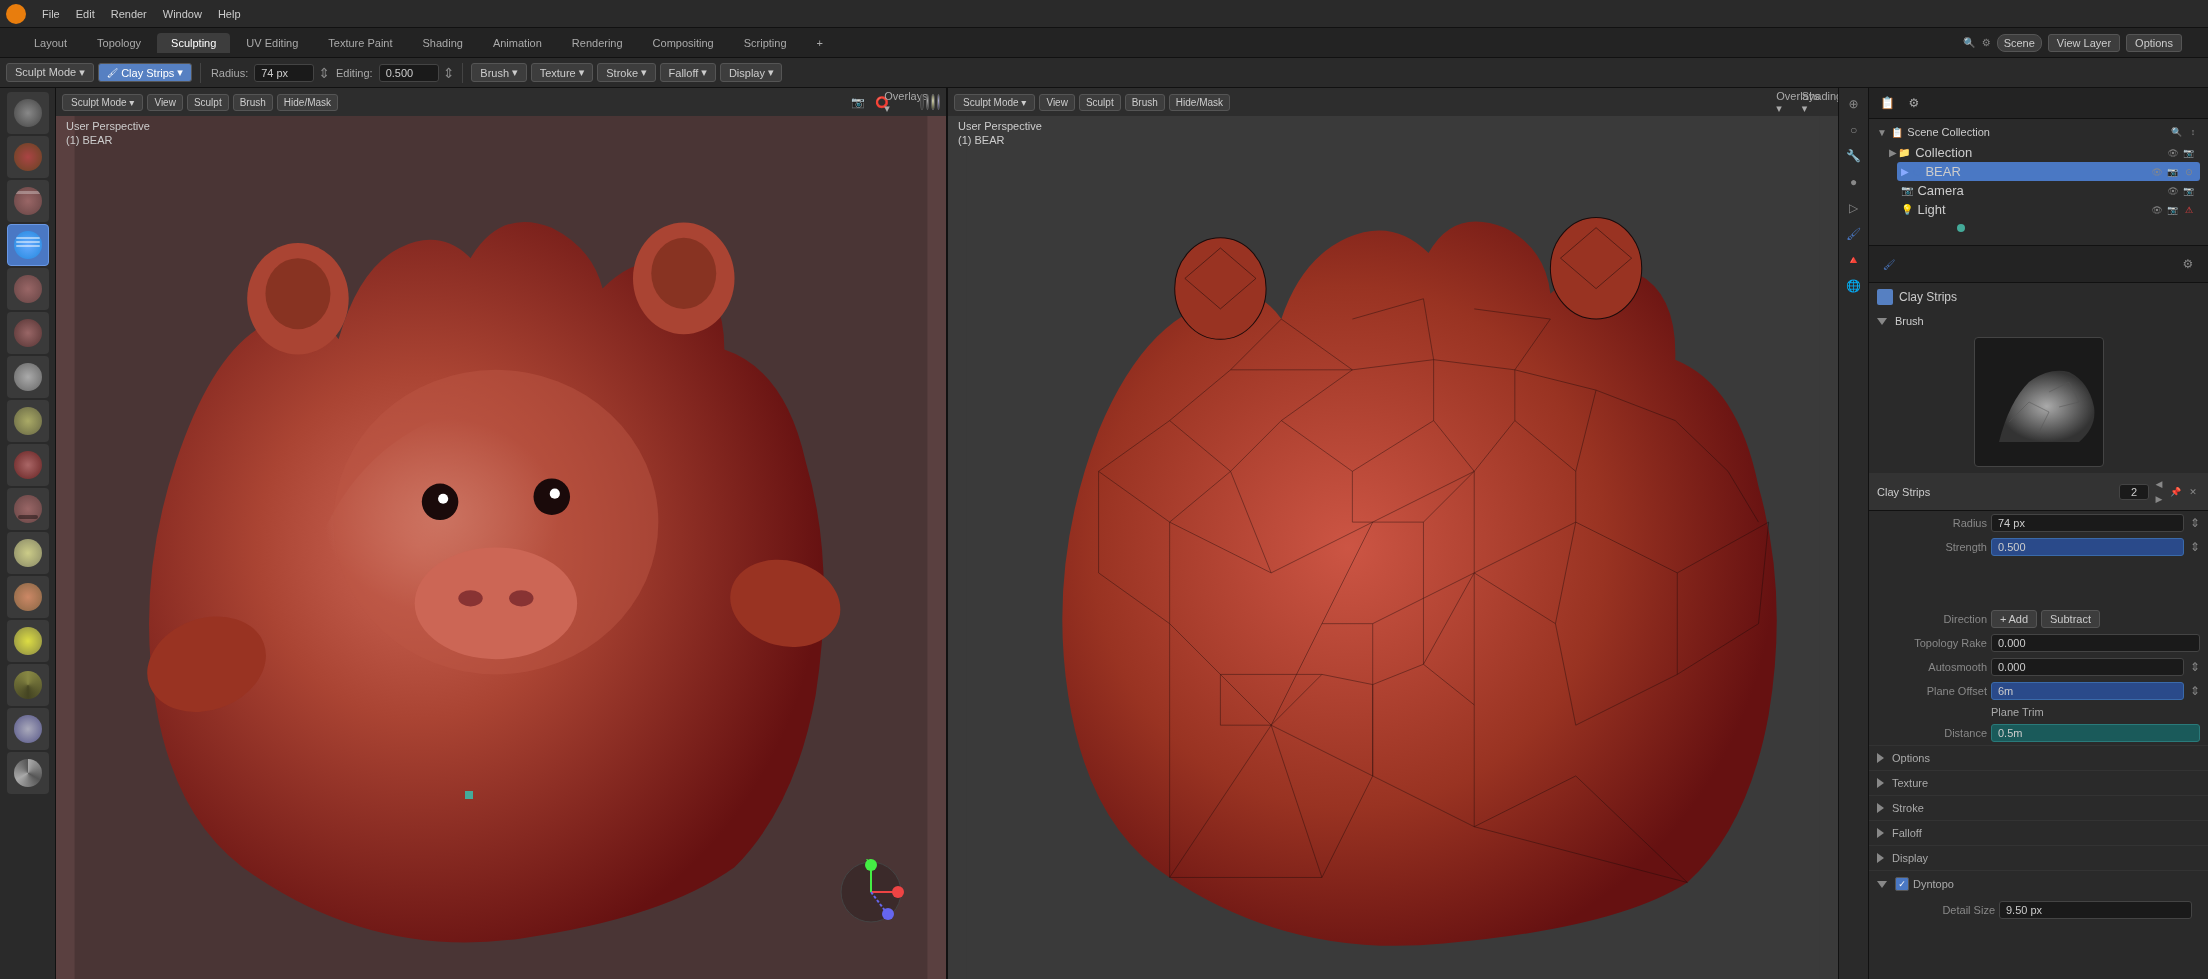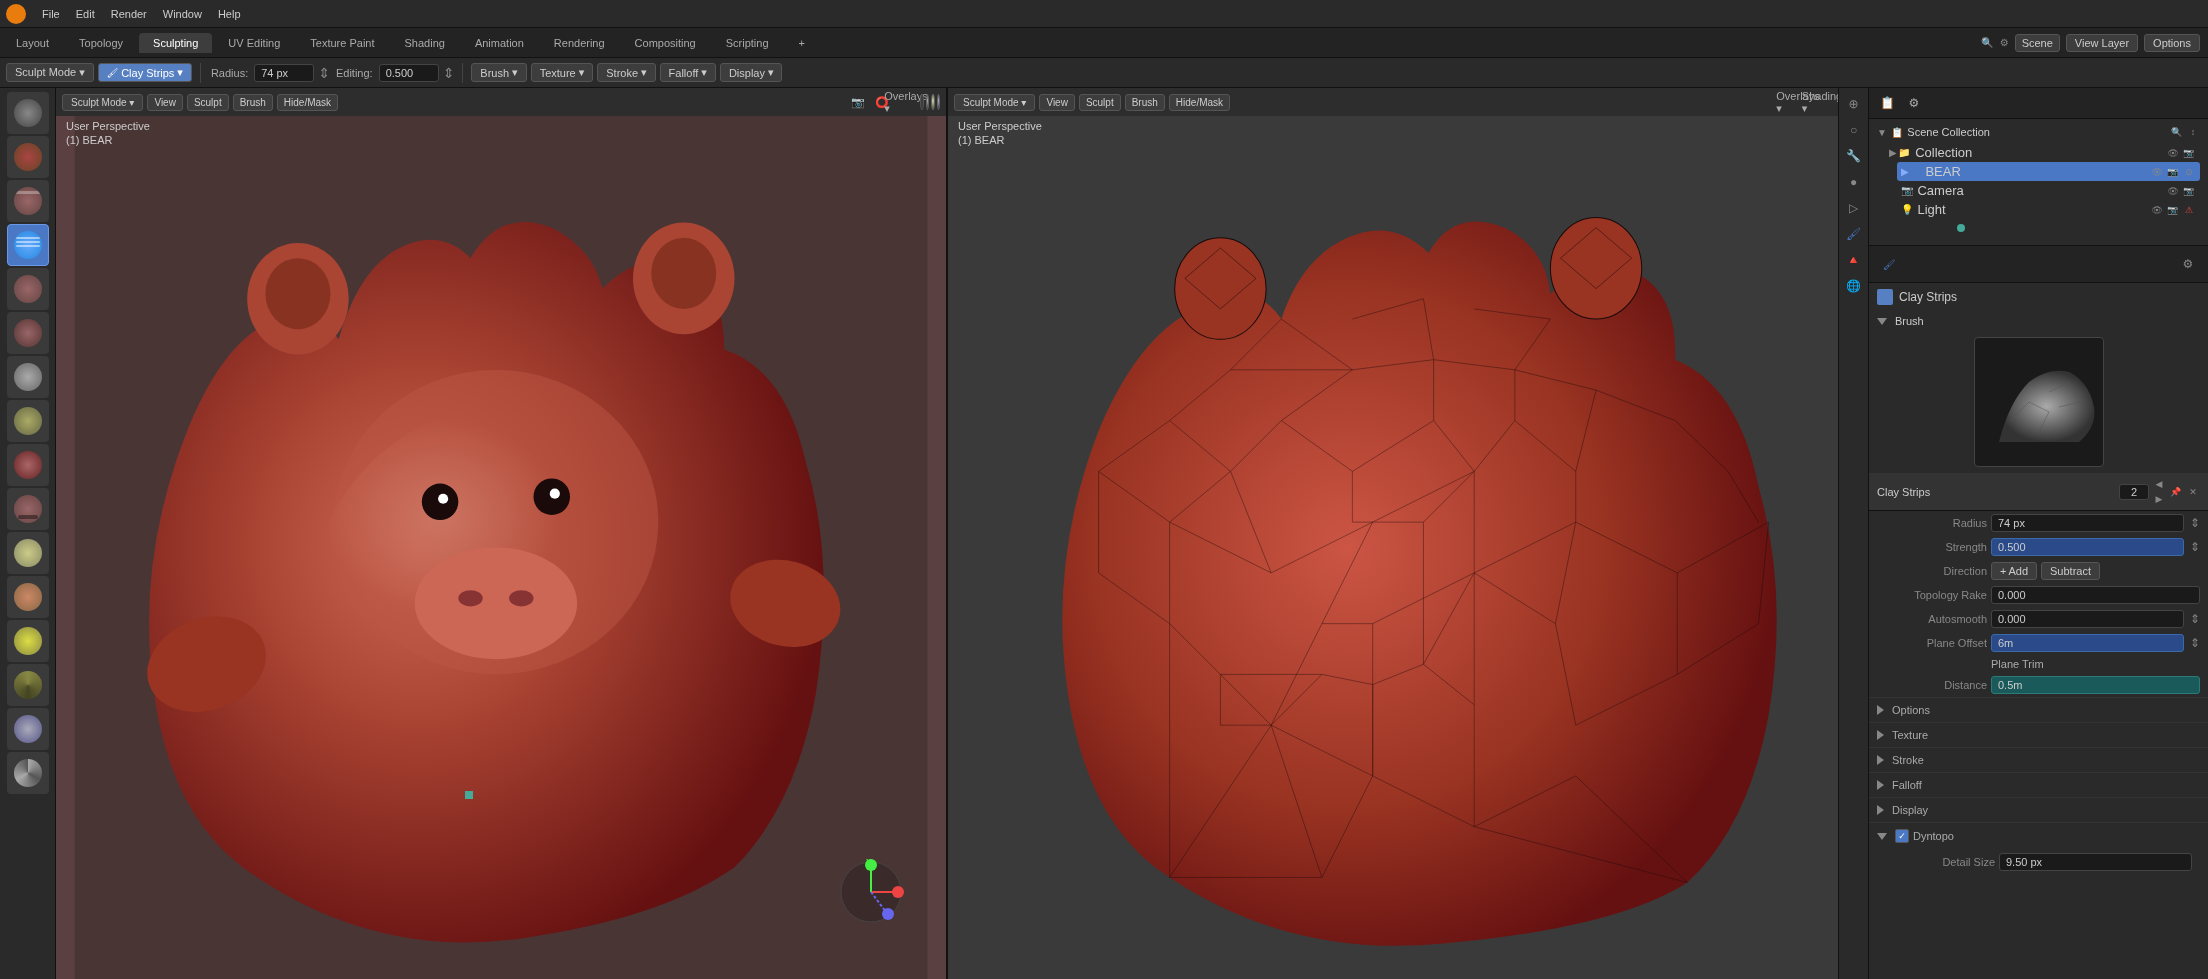--- a/index.html
+++ b/index.html
@@ -36,21 +36,21 @@
       font-size: 11px;
     }
 
     
     .workspace-tabs {
       display: flex;
       align-items: center;
       background: #232323;
       height: 30px;
       border-bottom: 1px solid #111;
-      padding: 0 2px;
+      padding: 0 20px;
     }
     .workspace-tab {
       padding: 4px 14px;
       cursor: pointer;
       color: #aaa;
       font-size: 11px;
       border-radius: 4px 4px 0 0;
       margin-right: 2px;
     }
     .workspace-tab.active {
@@ -65,21 +65,21 @@
       margin-right: 6px;
       font-size: 11px;
       color: #ccc;
     }
     .scene-selector {
       background: #3d3d3d;
       border: 1px solid #555;
       color: #ccc;
       padding: 2px 6px;
       font-size: 11px;
-      border-radius: 3px;
+      border-radius: 8px;
     }
     .view-layer-label {
       background: #3d3d3d;
       border: 1px solid #555;
       color: #ccc;
       padding: 2px 8px;
       font-size: 11px;
       border-radius: 3px;
     }
 
@@ -381,20 +381,21 @@
       min-width: 0;
     }
     .prop-value.blue { background: #2a4a8a; border-color: #3a6aaa; }
     .prop-value.teal { background: #1a5a5a; border-color: #2a7a7a; }
 
     .direction-row {
       display: flex;
       align-items: center;
       padding: 3px 8px;
       gap: 4px;
+      margin-top: 48px;
     }
     .dir-label {
       color: #888;
       font-size: 11px;
       flex: 0 0 110px;
       text-align: right;
     }
     .dir-add-btn {
       background: #3d3d3d;
       border: 1px solid #555;

